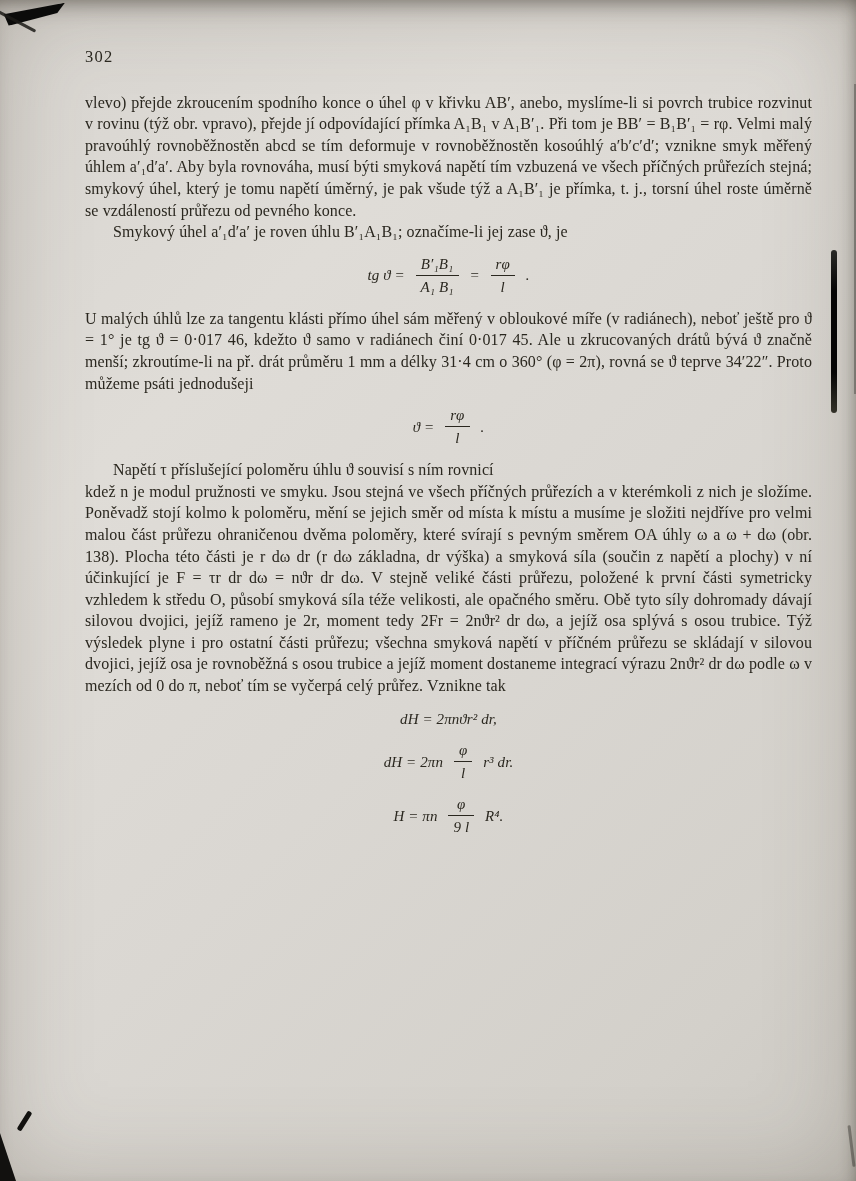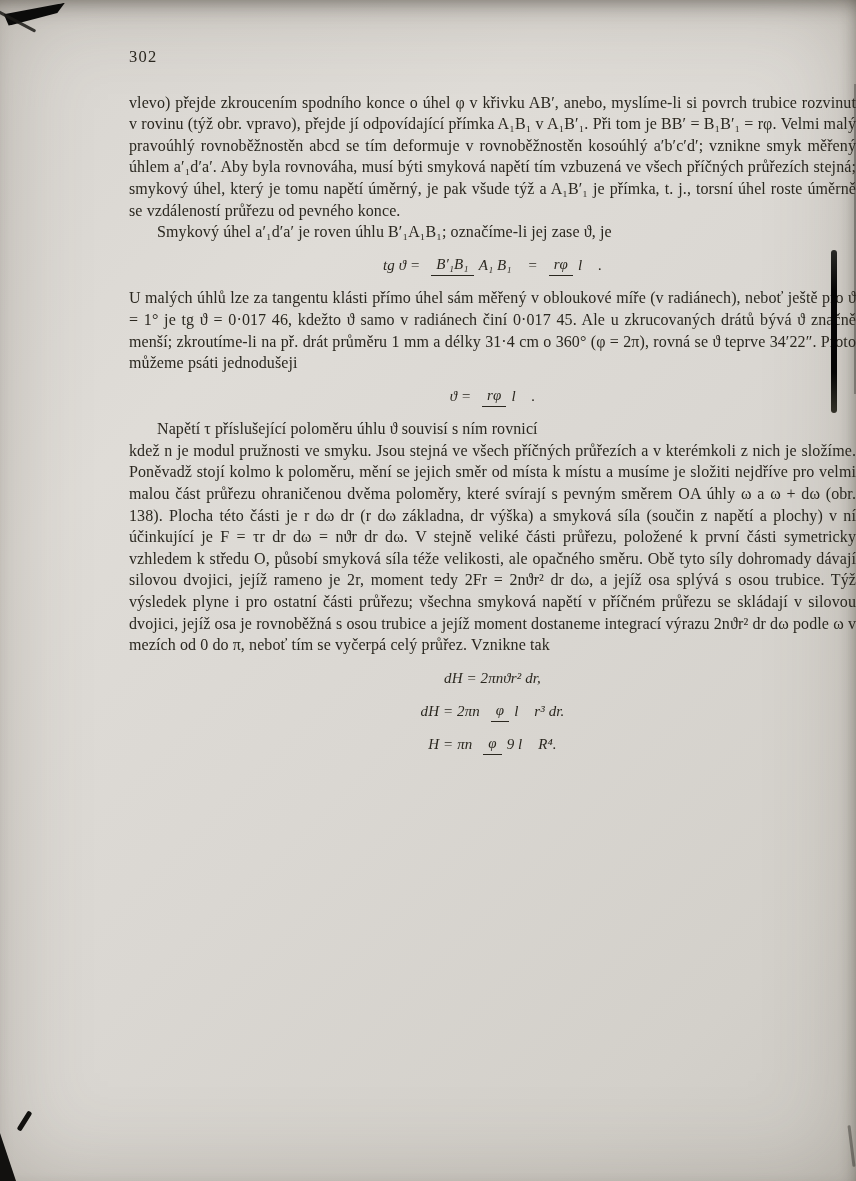--- a/index.html
+++ b/index.html
@@ -27,21 +27,20 @@
     position: absolute;
     left: 85px;
     top: 46px;
     width: 727px;
     color: #2a271f;
     font-size: 16px;
     line-height: 21.6px;
     text-align: justify;
     letter-spacing: 0.1px;
     hyphens: auto;
-    margin-left: 44px;
   }
   .page-number {
     font-size: 16.5px;
     letter-spacing: 1.2px;
     margin-bottom: 24px;
     text-align: left;
   }
   p.para {
     margin: 0;
   }
@@ -55,20 +54,21 @@
     font-size: 15px;
     line-height: 20px;
   }
   .eq-part {
     margin: 0 3px;
     vertical-align: middle;
     display: inline-block;
   }
   .frac {
     display: inline-flex;
+    flex-direction: column;
     vertical-align: middle;
     text-align: center;
     margin: 0 4px;
   }
   .frac .num {
     padding: 0 5px 1px 5px;
     border-bottom: 1.3px solid #2a271f;
     display: block;
   }
   .frac .den {

